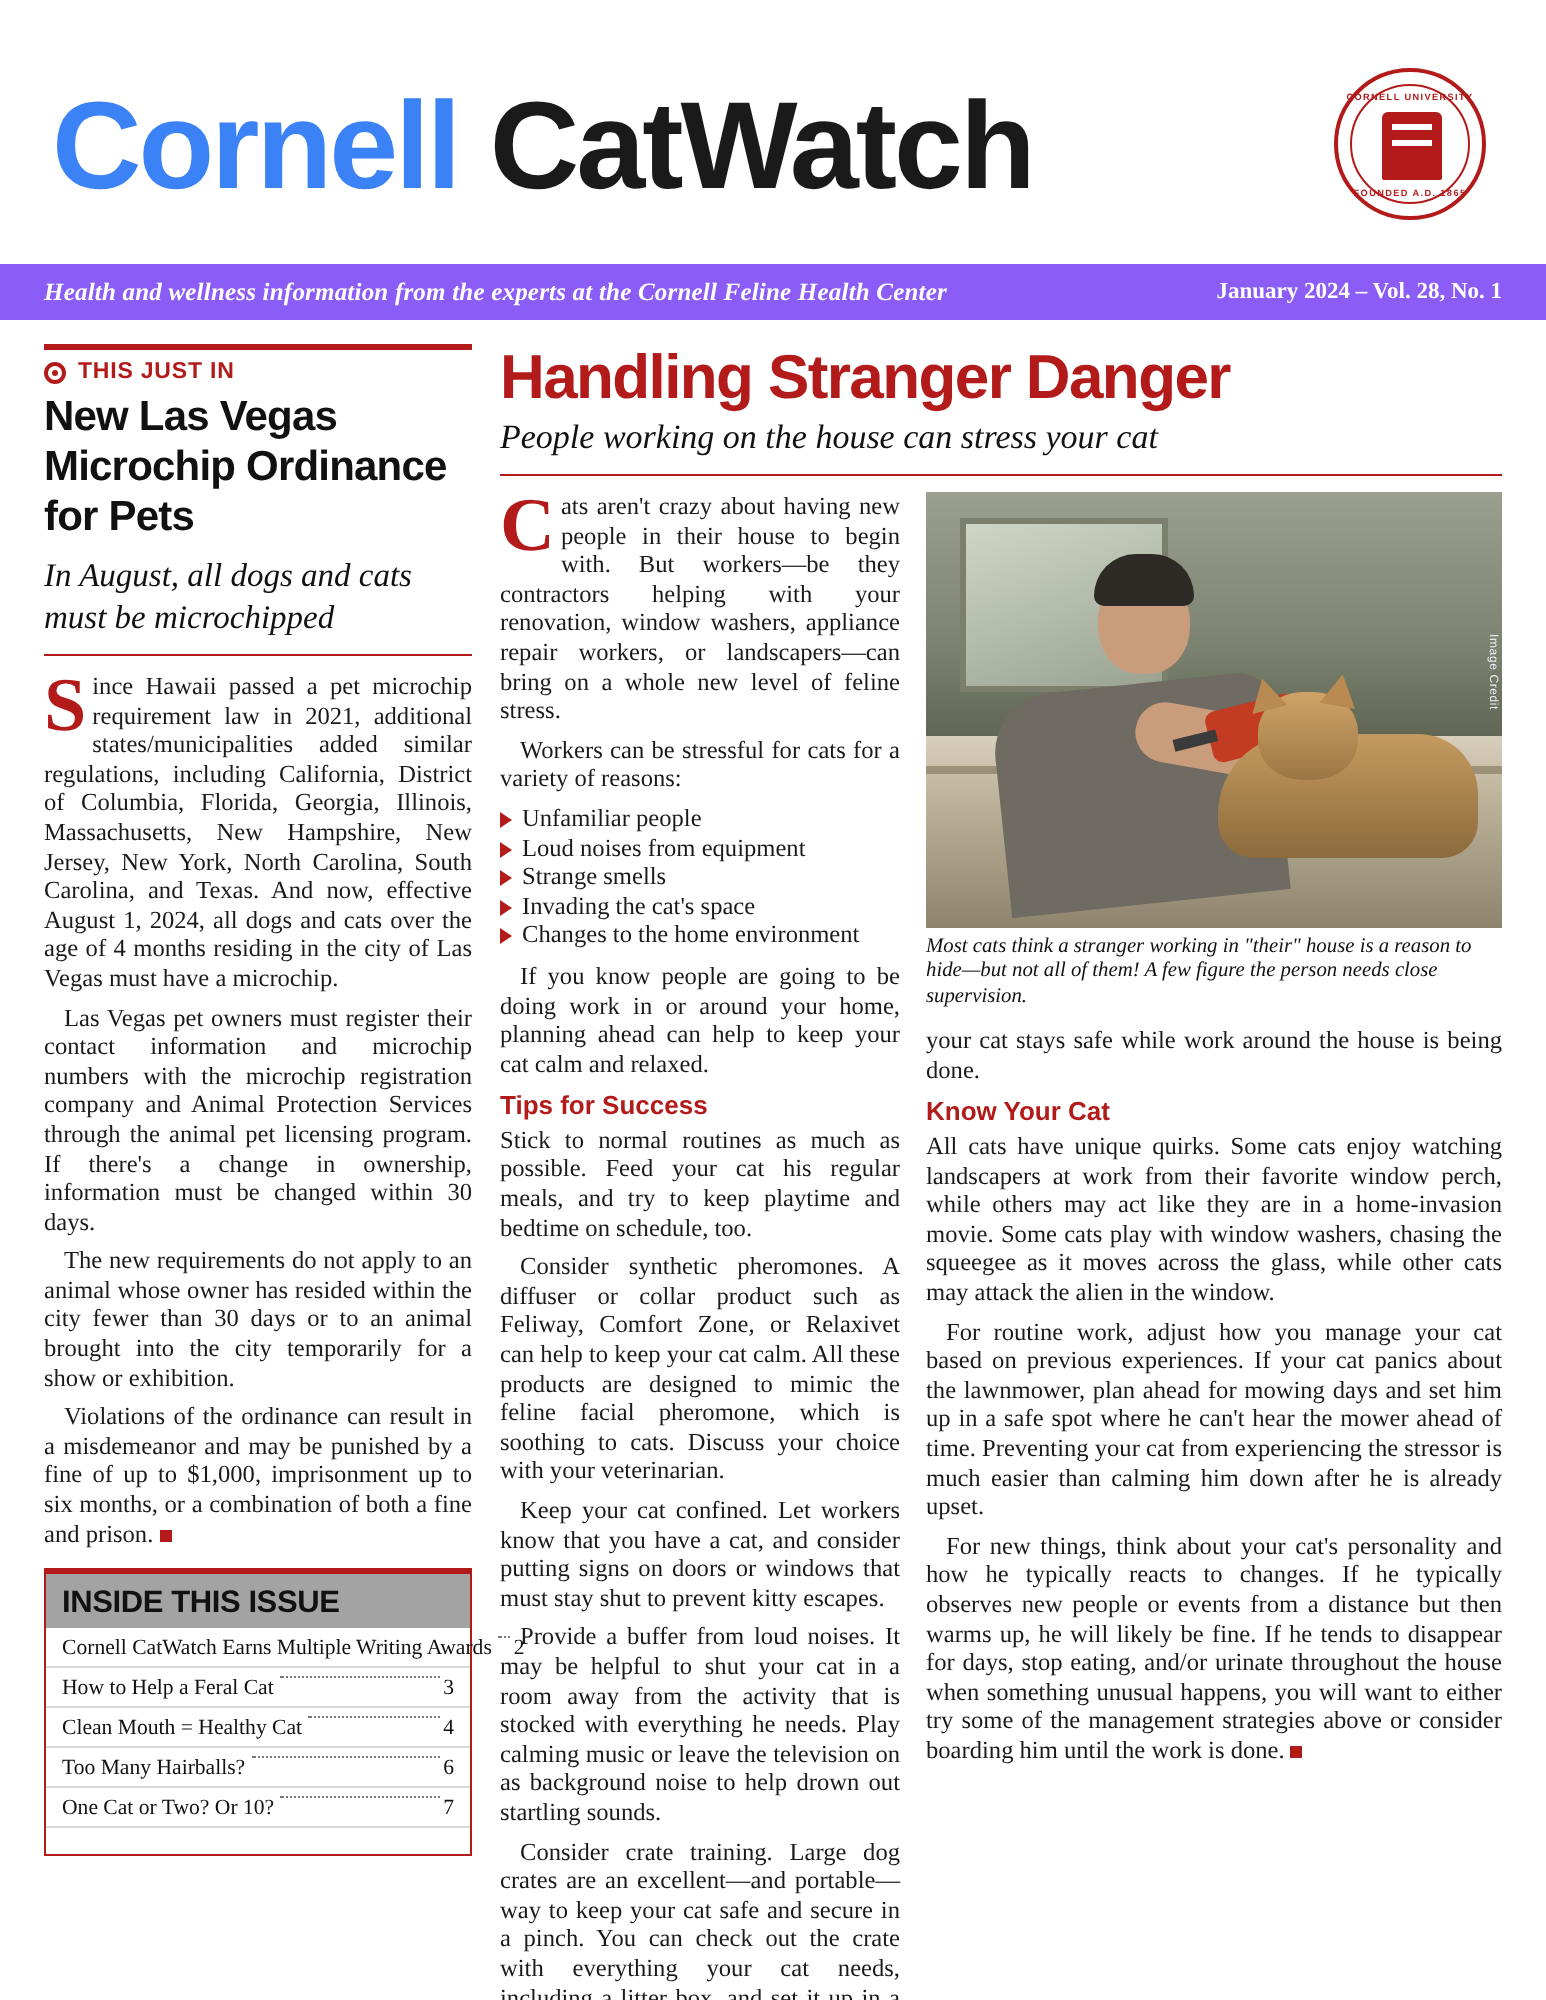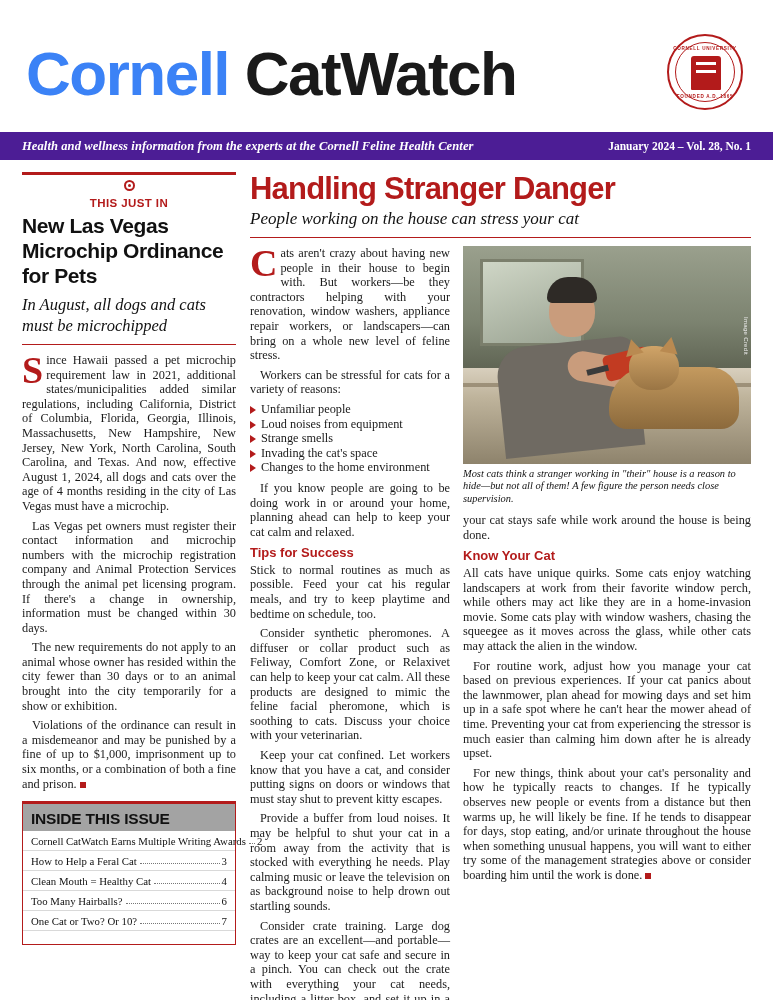--- a/index.html
+++ b/index.html
@@ -90,21 +90,21 @@
     font-size: 4.6px;
     letter-spacing: 0.7px;
     color: #b31b1b;
     font-weight: bold;
   }
   .seal-text-top { top: 10px; }
   .seal-text-bot { bottom: 9px; }
 
   
   .banner {
-    background: #4c1d95;
+    background: #8b5cf6;
     color: #fff;
     height: 28px;
     display: flex;
     align-items: center;
     justify-content: space-between;
     padding: 0 22px;
     box-sizing: border-box;
   }
   .banner-tagline {
     font-family: "Liberation Serif", serif;
@@ -130,21 +130,20 @@
   .col-main { flex: 1 1 auto; }
 
   
   .tji-head {
     display: flex;
     align-items: center;
     gap: 6px;
     border-top: 3px solid #b31b1b;
     padding-top: 5px;
     margin-bottom: 4px;
-    flex-direction: column;
   }
   .tji-dot {
     width: 11px; height: 11px;
     border-radius: 50%;
     border: 2px solid #b31b1b;
     box-sizing: border-box;
     position: relative;
   }
   .tji-dot:after {
     content: "";
@@ -227,21 +226,21 @@
   }
   .inside-title {
     font-family: "Liberation Sans", sans-serif;
     font-weight: bold;
     font-size: 15.5px;
     letter-spacing: -0.2px;
     color: #111;
   }
   .toc-row {
     display: flex;
-    align-items: flex-end;
+    align-items: flex-start;
     font-size: 10.8px;
     padding: 4px 8px 3px 8px;
     border-bottom: 1px solid #d9d9d9;
     color: #111;
   }
   .toc-row:last-child { border-bottom: none; }
   .toc-label { white-space: nowrap; }
   .toc-dots {
     flex: 1 1 auto;
     border-bottom: 1.2px dotted #777;

